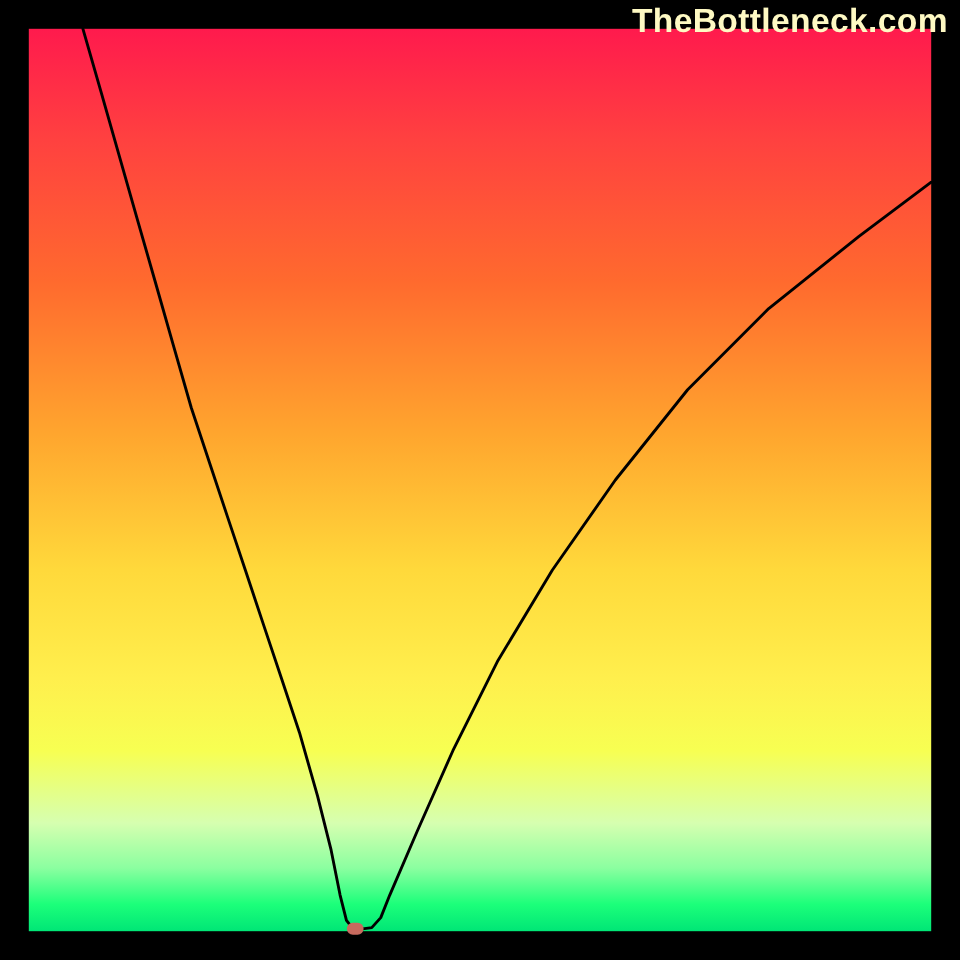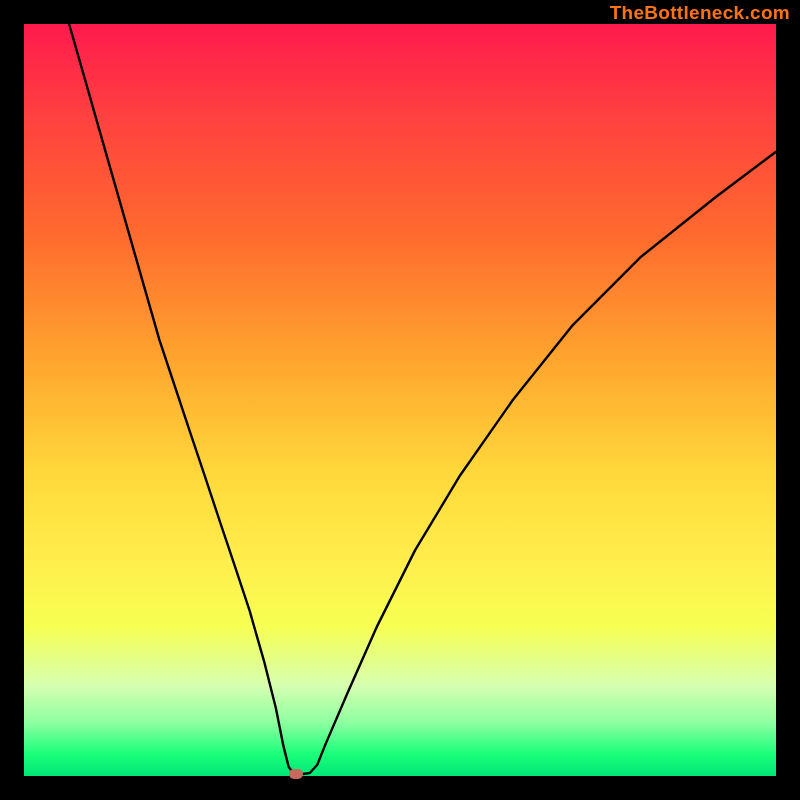--- a/index.html
+++ b/index.html
@@ -35,22 +35,22 @@
       #f7ff52 80%,
       #d6ffb0 88%,
       #8bffa0 93%,
       #1cff7a 97%,
       #00e676 100%);
   }
   .watermark {
     position: absolute;
     top: 2px;
     right: 10px;
-    color: #f97316;
-    font-size: 19px;
+    color: #fef9c3;
+    font-size: 28px;
     font-weight: 600;
     letter-spacing: 0.3px;
     user-select: none;
   }
   svg.curve {
     position: absolute;
     left: 0;
     top: 0;
     width: 752px;
     height: 752px;

